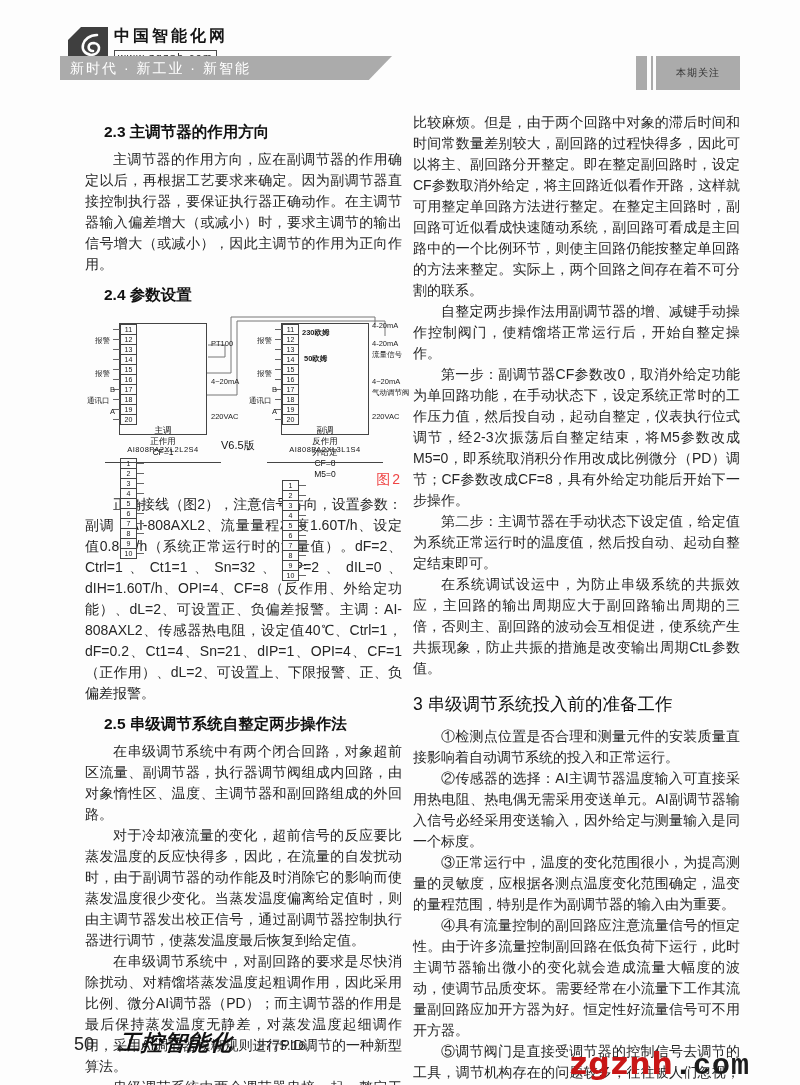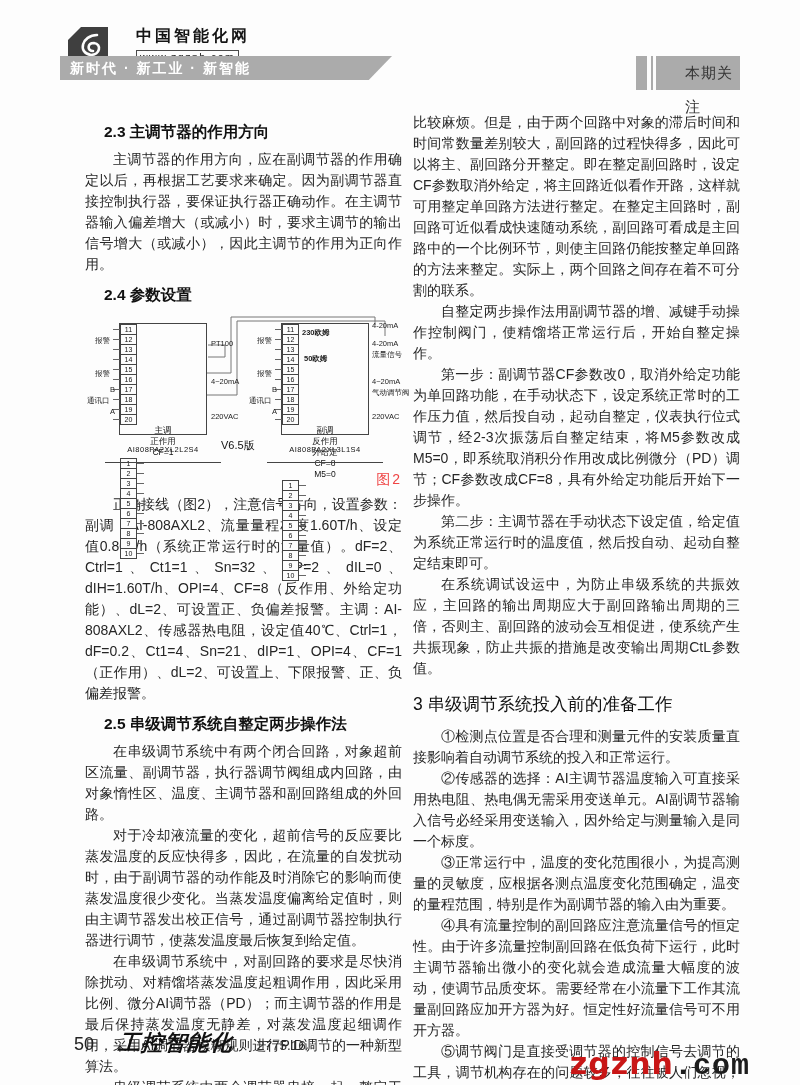--- a/index.html
+++ b/index.html
@@ -7,33 +7,33 @@
     --watermark-red:#c81616;
     --ink:#262626;
   }
   html,body{margin:0;padding:0;background:#ffffff;}
   .page{
     position:relative;width:800px;height:1085px;background:#fdfdfd;
     font-family:"Liberation Sans",sans-serif;color:var(--ink);overflow:hidden;
   }
   
   .logo-mark{position:absolute;left:68px;top:27px;width:40px;height:36px;background:#3f3f3f;}
-  .logo-text{position:absolute;left:114px;top:26px;margin-left:22px;}
+  .logo-text{position:absolute;left:114px;top:26px;}
   .site-name{font-size:16px;font-weight:bold;letter-spacing:3px;color:#151515;}
   .site-url{margin-top:2px;font-size:10.5px;letter-spacing:1.5px;color:#222;
     border:1px solid #4a4a4a;padding:0 3px;display:inline-block;}
   .slogan-banner{
     position:absolute;left:60px;top:56px;width:332px;height:24px;background:var(--banner-gray);
     clip-path:polygon(0 0,100% 0,93% 100%,0 100%);
-    color:#ffffff;font-size:14px;font-weight:bold;letter-spacing:2px;line-height:24px;
+    color:#ffffff;font-size:14px;font-weight:normal;letter-spacing:2px;line-height:24px;
     padding-left:10px;box-sizing:border-box;}
   .tag-strip{position:absolute;left:636px;top:56px;width:11px;height:34px;background:var(--banner-gray);}
   .tag-line{position:absolute;left:651px;top:56px;width:2px;height:34px;background:var(--banner-gray);}
   .tag-box{position:absolute;left:656px;top:56px;width:84px;height:34px;background:var(--banner-gray);
-    font-size:15px;color:#333;line-height:34px;padding-left:29px;box-sizing:border-box;letter-spacing:1px;}
+    font-size:10px;color:#333;line-height:34px;padding-left:20px;box-sizing:border-box;letter-spacing:1px;}
   
   .col{position:absolute;top:112px;font-size:14px;line-height:21px;text-align:justify;color:var(--ink);}
   .col-left{left:85px;width:317px;}
   .col-right{left:413px;width:327px;}
   .col p{margin:0;text-indent:2em;}
   .col p.no-indent{text-indent:0;}
   .h2{font-size:15.5px;font-weight:bold;color:#111;margin:9px 0 7px;padding-left:19px;text-align:left;}
   .h1{font-size:17.5px;font-weight:normal;color:#111;margin:15px 0 11px;text-align:left;}
   
   .figure{margin:8px 0 4px;}

